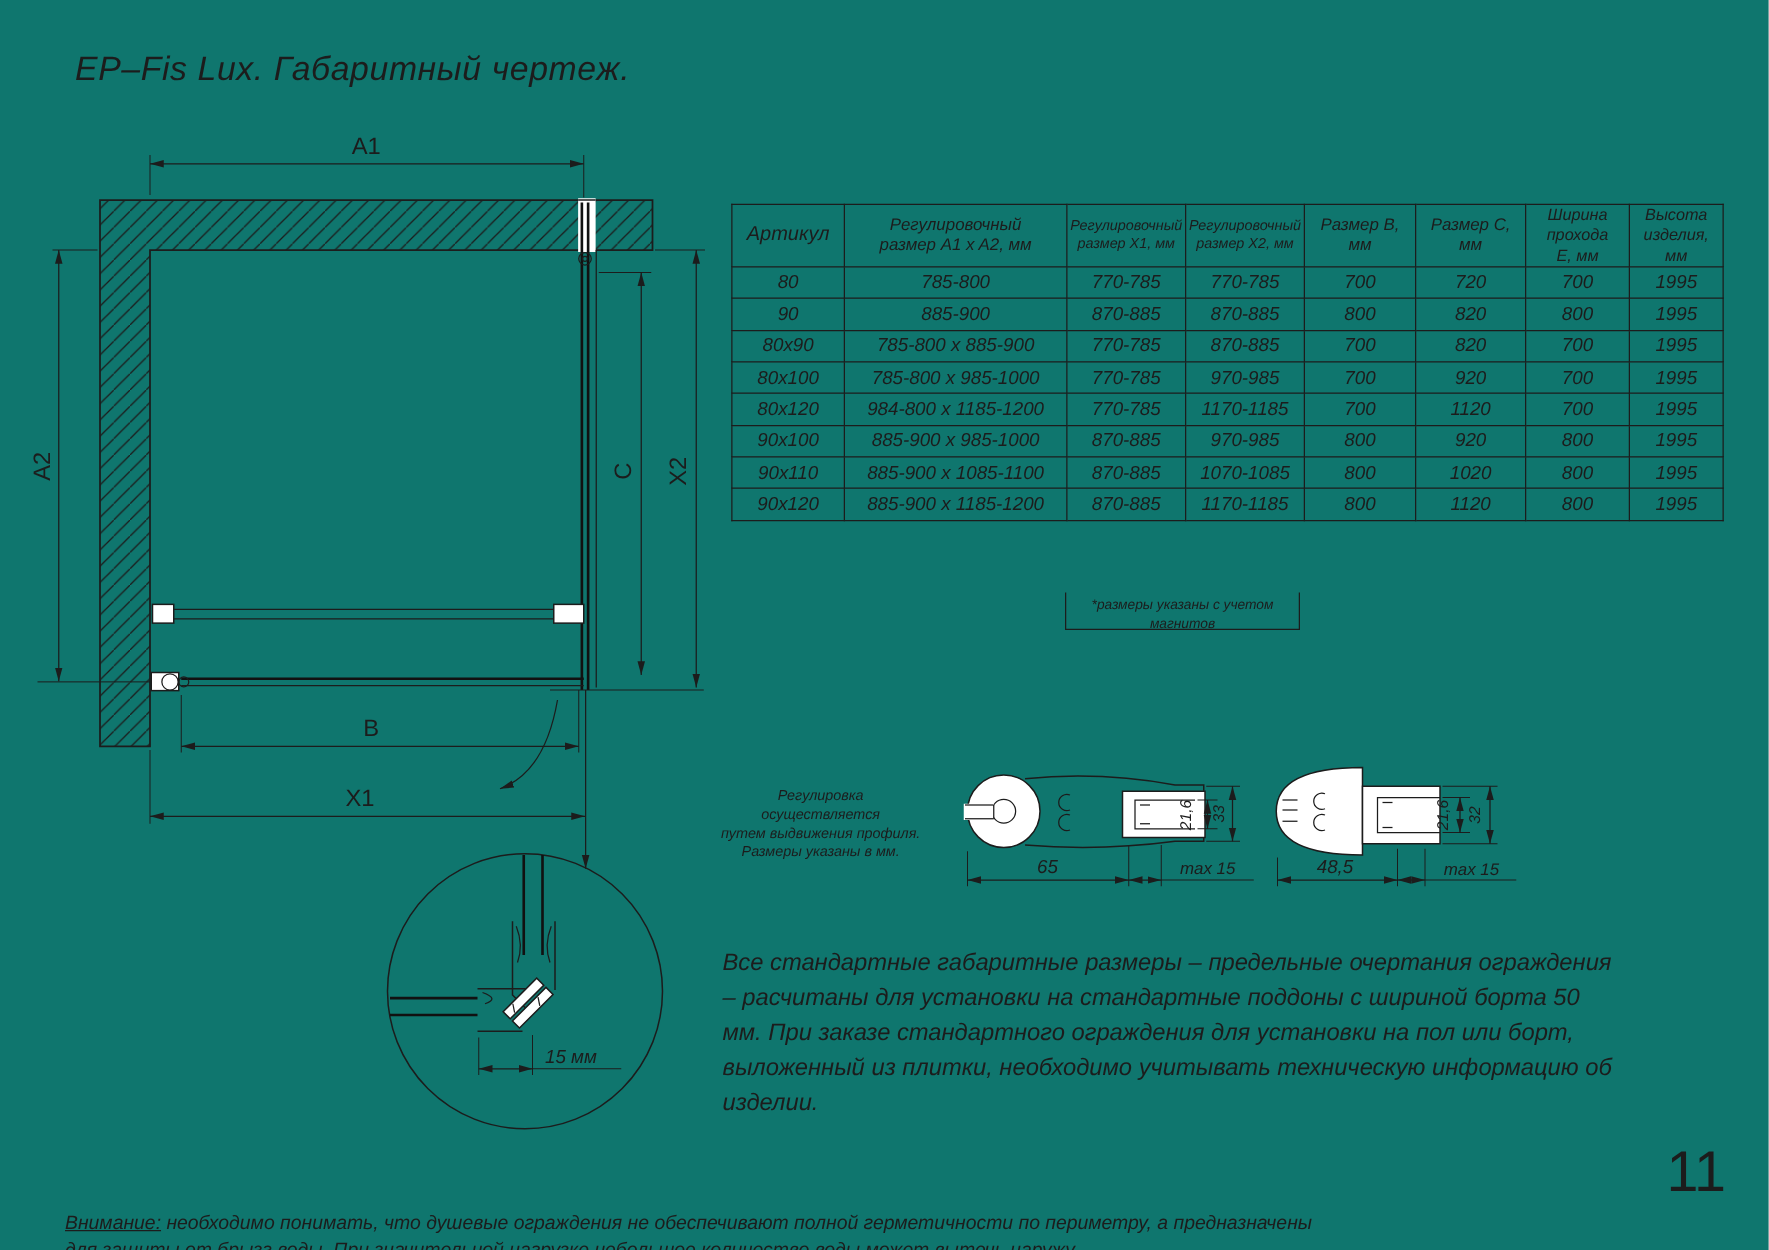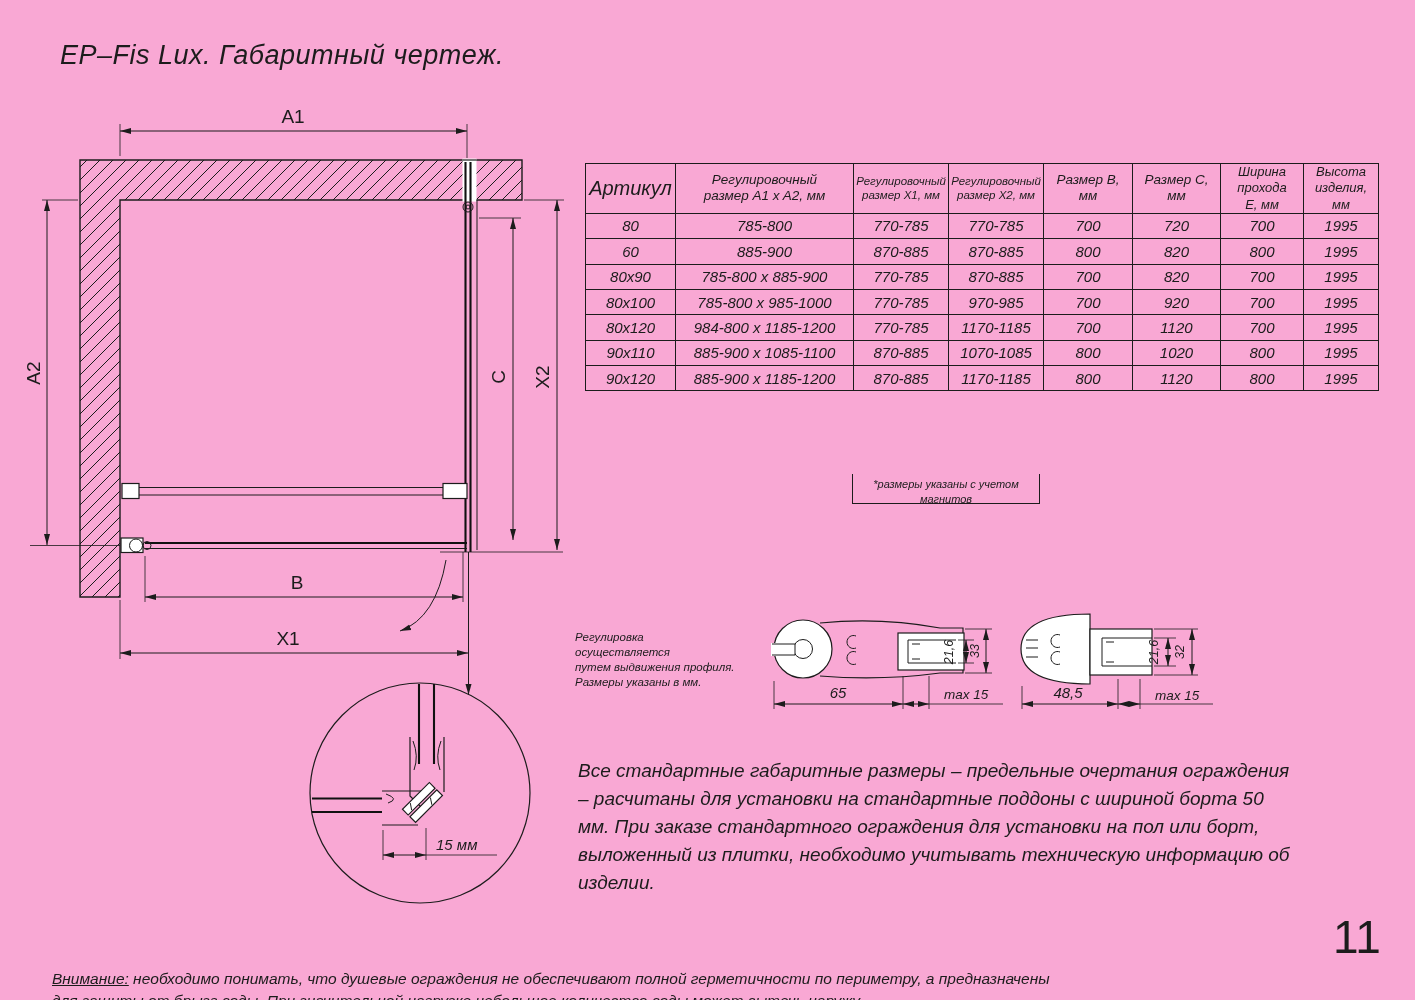--- a/index.html
+++ b/index.html
@@ -1,44 +1,44 @@
 <!DOCTYPE html>
 <html><head>
 <meta charset="utf-8">
 <style>
   html,body{margin:0;padding:0;background:#e8e8e8;}
-  .page{position:relative;width:1415px;height:1000px;background:#f9a8d4;outline:1px solid #b5b5b5;
+  .page{position:relative;width:1415px;height:1000px;background:#0f766e;outline:1px solid #b5b5b5;
         font-family:"Liberation Sans",sans-serif;color:#1c1c1c;overflow:hidden;margin:0 auto;}
   .title{position:absolute;left:60px;top:40px;font-size:27px;font-style:italic;letter-spacing:.5px;}
   svg.draw{position:absolute;left:0;top:0;pointer-events:none;}
   .dim{stroke:#1c1c1c;stroke-width:1;fill:none;}
   .ext{stroke:#1c1c1c;stroke-width:.8;fill:none;}
   .thin{stroke:#1c1c1c;stroke-width:1;fill:none;}
   .out{stroke:#1c1c1c;stroke-width:1.2;fill:none;}
   .outW{stroke:#1c1c1c;stroke-width:1.2;fill:#fff;}
   .glass{stroke:#111;stroke-width:2.1;fill:none;}
   .lbl{font-family:"Liberation Sans",sans-serif;font-size:19px;fill:#1c1c1c;}
   .nlbl{font-family:"Liberation Sans",sans-serif;font-style:italic;font-size:15px;fill:#1c1c1c;}
   .slbl{font-family:"Liberation Sans",sans-serif;font-style:italic;font-size:13.5px;fill:#1c1c1c;}
   .rlbl{font-family:"Liberation Sans",sans-serif;font-style:italic;font-size:12.5px;fill:#1c1c1c;}
 
   table.spec{position:absolute;left:585px;top:163px;border-collapse:collapse;table-layout:fixed;
              font-family:"Liberation Sans",sans-serif;}
   table.spec th,table.spec td{border:1.3px solid #1c1c1c;text-align:center;vertical-align:middle;
              font-style:italic;font-weight:normal;padding:0 2px;white-space:pre-line;}
   table.spec th{height:48px;line-height:1.25;}
   table.spec td{height:24.4px;font-size:15px;}
-  table.spec th:nth-child(1){font-size:20px;}
+  table.spec th:nth-child(1){font-size:16px;}
   table.spec th:nth-child(2),table.spec th:nth-child(5),table.spec th:nth-child(6){font-size:13.5px;}
   table.spec th:nth-child(3),table.spec th:nth-child(4){font-size:11.5px;}
   table.spec th:nth-child(7),table.spec th:nth-child(8){font-size:13px;}
   .footnote{position:absolute;left:852px;top:474px;width:188px;height:30px;border:1.4px solid #1c1c1c;
             border-top:none;font-size:11px;font-style:italic;text-align:center;white-space:pre-line;
             line-height:1.35;padding-top:3px;box-sizing:border-box;}
-  .adjust-note{position:absolute;left:575px;top:630px;width:163px;text-align:left;font-size:11.5px;
+  .adjust-note{position:absolute;left:575px;top:630px;width:163px;text-align:center;font-size:11.5px;
             font-style:italic;line-height:1.3;white-space:pre-line;}
   .paragraph{position:absolute;left:578px;top:757px;width:718px;font-size:19px;font-style:italic;
             line-height:1.48;}
   .warning{position:absolute;left:52px;top:931px;width:1020px;font-size:15.5px;font-style:italic;
             line-height:1.45;margin-top:37px;}
   .warning .wlabel{text-decoration:underline;}
   .pagenum{position:absolute;left:1312px;top:910px;width:90px;text-align:center;font-size:46px;}
 </style>
 </head>
 <body>
@@ -272,21 +272,21 @@
           <td>80</td>
           <td>785-800</td>
           <td>770-785</td>
           <td>770-785</td>
           <td>700</td>
           <td>720</td>
           <td>700</td>
           <td>1995</td>
         </tr>
         <tr>
-          <td>60</td>
+          <td>90</td>
           <td>885-900</td>
           <td>870-885</td>
           <td>870-885</td>
           <td>800</td>
           <td>820</td>
           <td>800</td>
           <td>1995</td>
         </tr>
         <tr>
           <td>80x90</td>
@@ -309,20 +309,30 @@
           <td>1995</td>
         </tr>
         <tr>
           <td>80x120</td>
           <td>984-800 x 1185-1200</td>
           <td>770-785</td>
           <td>1170-1185</td>
           <td>700</td>
           <td>1120</td>
           <td>700</td>
+          <td>1995</td>
+        </tr>
+        <tr>
+          <td>90x100</td>
+          <td>885-900 x 985-1000</td>
+          <td>870-885</td>
+          <td>970-985</td>
+          <td>800</td>
+          <td>920</td>
+          <td>800</td>
           <td>1995</td>
         </tr>
         <tr>
           <td>90x110</td>
           <td>885-900 x 1085-1100</td>
           <td>870-885</td>
           <td>1070-1085</td>
           <td>800</td>
           <td>1020</td>
           <td>800</td>

